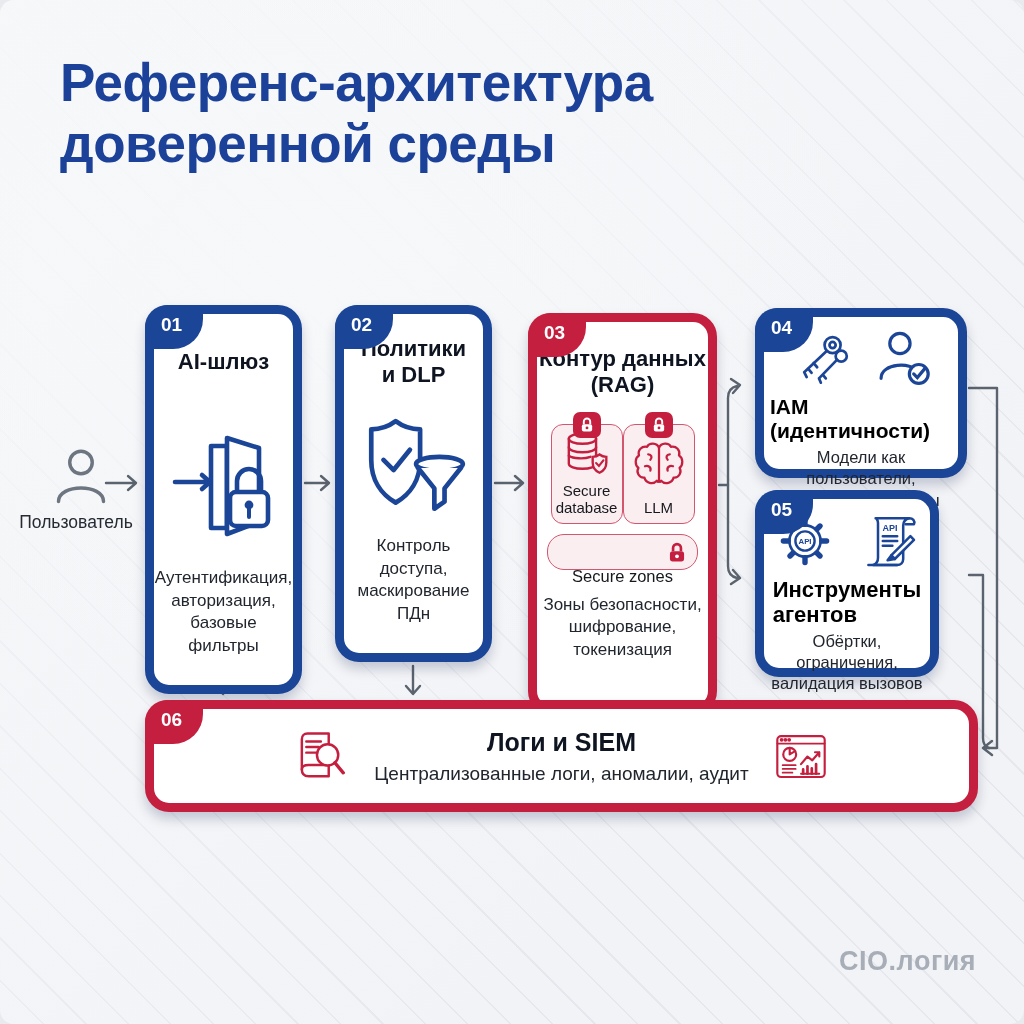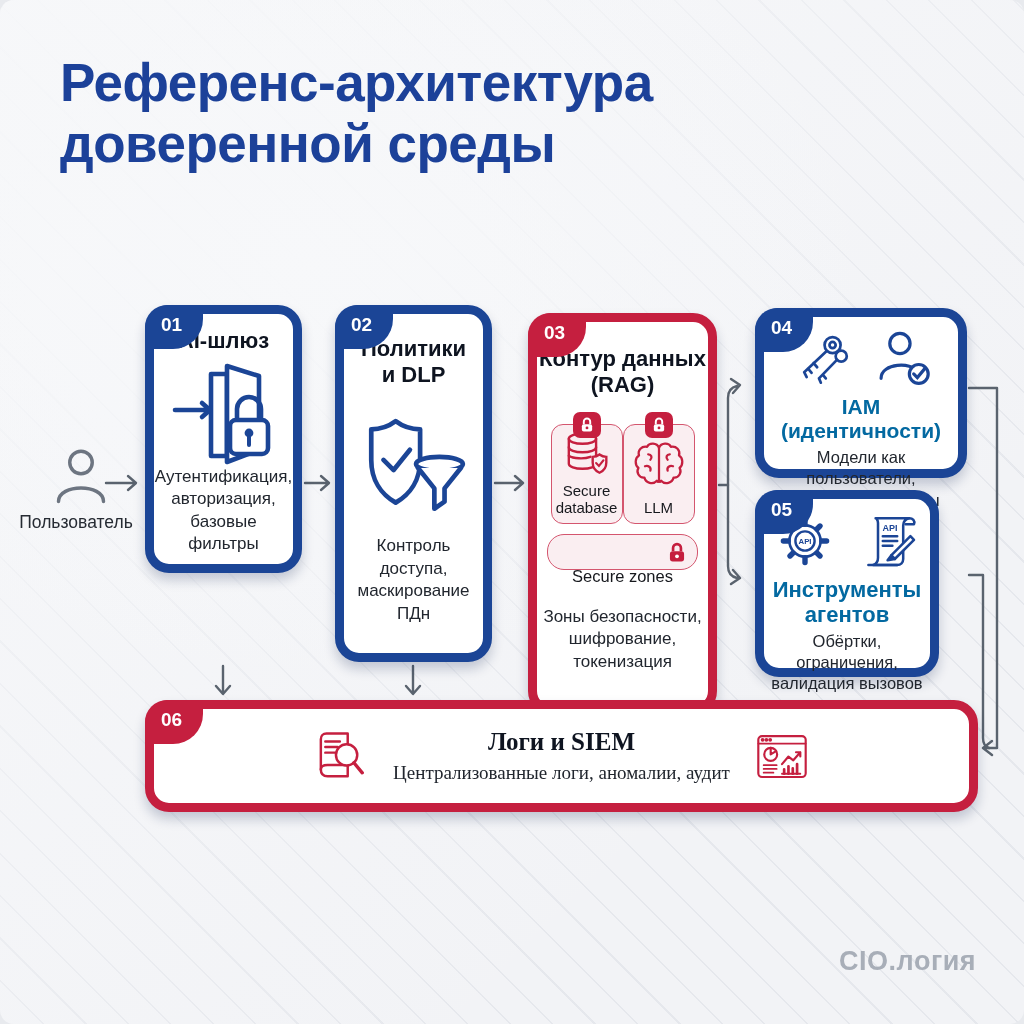--- a/index.html
+++ b/index.html
@@ -51,25 +51,25 @@
   .subcard .sc-icon{flex:1;display:flex;align-items:center;justify-content:center;}
   .sc-label{font-size:15px;color:#16181d;text-align:center;line-height:1.12;}
   .lockbadge{position:absolute;top:-13px;left:50%;transform:translateX(-50%);width:28px;height:26px;
              background:#c51f3f;border-radius:7px;display:flex;align-items:center;justify-content:center;}
   .pill{position:relative;margin:10px 10px 0 10px;height:34px;background:#faeef1;border:1.5px solid #d4556e;
         border-radius:17px;display:flex;align-items:center;justify-content:center;}
   .pill-label{font-size:16.5px;color:#16181d;font-weight:500;margin-top:48px;}
 
   
   .iconrow{display:flex;align-items:center;justify-content:center;gap:26px;}
-  .bx-title-sm{font-size:21px;font-weight:700;color:#0369a1;text-align:center;line-height:1.15;}
+  .bx-title-sm{font-size:21px;font-weight:700;color:#000000;line-height:1.15;}
   .desc-sm{font-size:16.5px;color:#21262e;text-align:center;line-height:1.28;}
 
   
-  .siem-row{display:flex;align-items:center;justify-content:center;gap:24px;height:100%;font-family:Liberation Serif, serif;}
+  .siem-row{display:flex;align-items:center;justify-content:center;gap:24px;height:100%;}
   .siem-title{font-size:25px;font-weight:700;color:#0e1420;text-align:center;}
   .siem-desc{font-size:19px;color:#21262e;text-align:center;margin-top:6px;white-space:nowrap;}
 
   .actor{position:absolute;left:52px;top:446px;width:132px;text-align:center;}
   .actor-label{position:absolute;left:10px;top:512px;width:132px;text-align:center;font-size:17.5px;color:#262b33;}
 
   .brand{position:absolute;right:48px;top:946px;font-size:27px;font-weight:600;color:#a8aeb8;letter-spacing:0.5px;}
 
   svg{display:block;}
   .connectors{position:absolute;inset:0;z-index:1;pointer-events:none;}
@@ -110,21 +110,21 @@
     <div class="actor">
       <svg width="58" height="60" viewBox="0 0 76 80">
         <g stroke="#6d7581" stroke-width="4.6" fill="none" stroke-linecap="round">
           <circle cx="38" cy="22" r="15"></circle>
           <path d="M8 74 C8 50 68 50 68 74"></path>
         </g>
       </svg>
     </div>
     <div class="actor-label">Пользователь</div>
 
-    <div class="node blue" style="left:145px;top:305px;width:157px;height:268px;">
+    <div class="node blue" style="left:145px;top:305px;width:157px;height:389px;">
       <div class="badge blue">01</div>
       <div class="col" style="padding-bottom:28px;">
         <div class="t-slot">
             <div class="bx-title pre">AI-шлюз</div>
           </div>
         <div class="i-slot">
           <svg width="112" height="112" viewBox="0 0 110 112">
             <g stroke="#1b4596" stroke-width="4.6" fill="none" stroke-linecap="round" stroke-linejoin="round">
               <path d="M42 20 H58 V102 H42 Z"></path>
               <path d="M58 12 L90 22 V96 L58 108 Z" fill="#fff"></path>
@@ -218,21 +218,21 @@
           </div>
         </div>
         <div class="pill" style="align-self:stretch;">
           <div class="pill-label">Secure zones</div>
           <svg width="22" height="22" viewBox="0 0 28 28" style="position:absolute;right:9px;top:6px;">
             <path d="M9 13 V9 a5 5 0 0 1 10 0 V13" stroke="#c51f3f" stroke-width="3.4" fill="none"></path>
             <rect x="5" y="13" width="18" height="13" rx="3.5" fill="#c51f3f"></rect>
             <circle cx="14" cy="19.5" r="2.4" fill="#fff"></circle>
           </svg>
         </div>
-        <div class="desc pre" style="margin-top:36px;">Зоны безопасности,
+        <div class="desc pre" style="margin-top:24px;">Зоны безопасности,
 шифрование,
 токенизация</div>
       </div>
     </div>
 
     <div class="node blue" style="left:755px;top:308px;width:212px;height:170px;">
       <div class="badge blue">04</div>
       <div class="col" style="padding:12px 6px 12px 6px;justify-content:flex-start;">
         <div class="iconrow">
           <svg width="62" height="58" viewBox="0 0 100 94">

